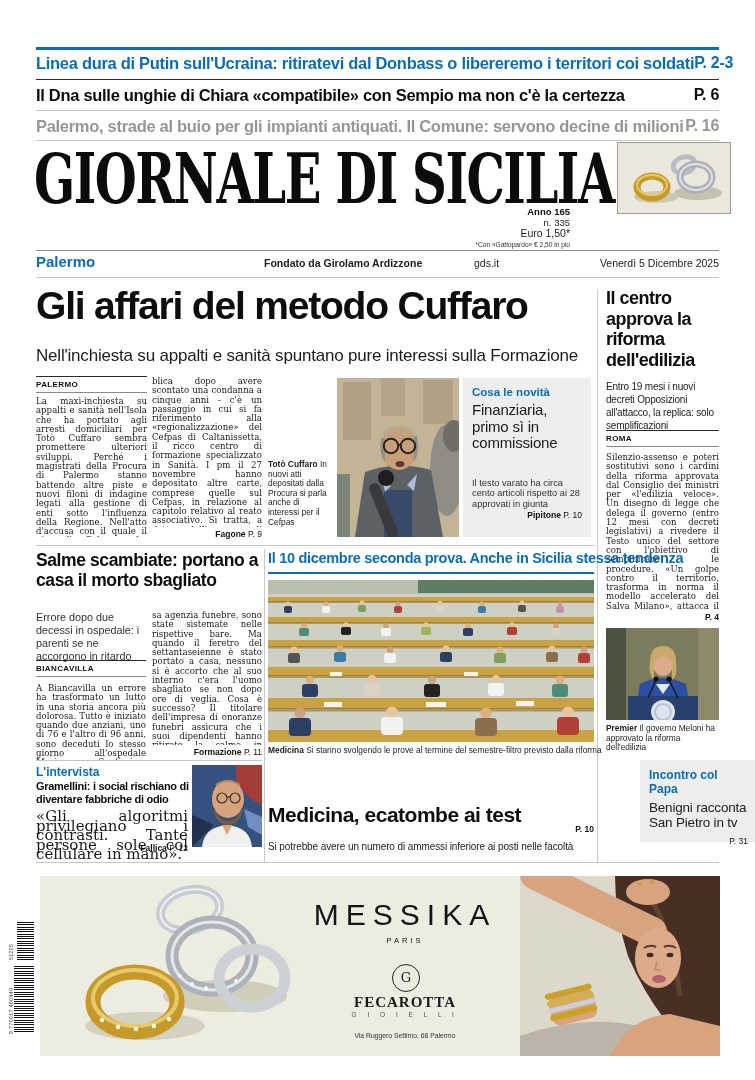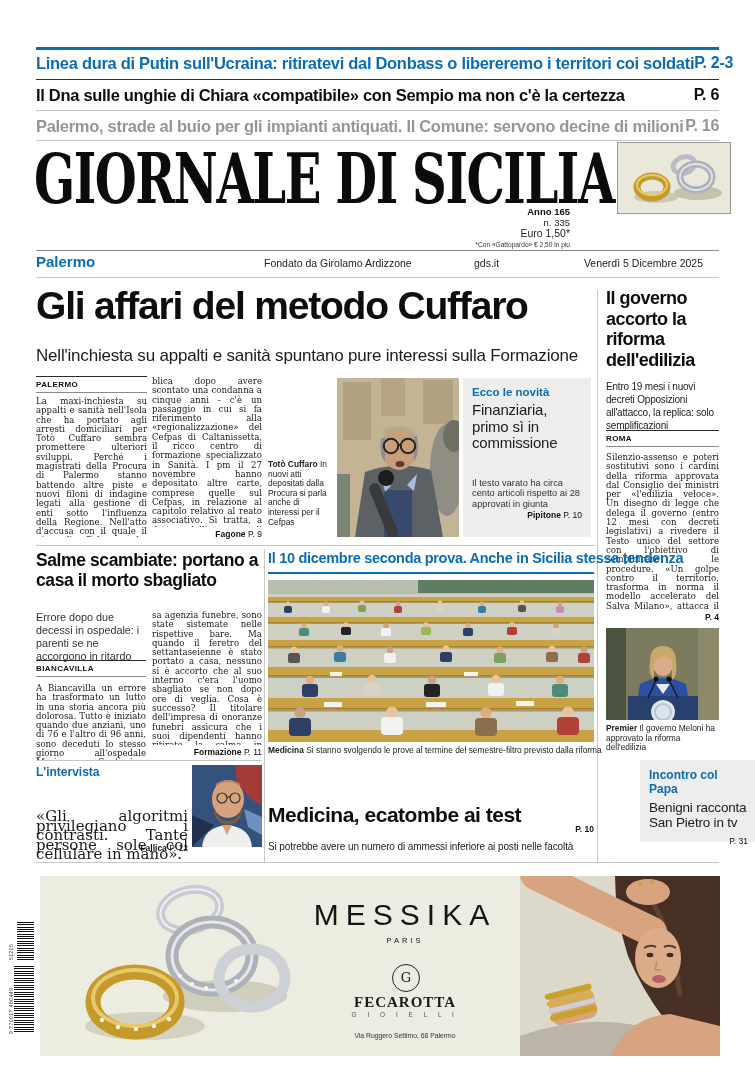--- a/index.html
+++ b/index.html
@@ -22,23 +22,23 @@
       transform:scale(0.73,1.06);transform-origin:left top;white-space:nowrap;}
   .thumb{position:absolute;left:617px;top:142px;width:112px;height:70px;border:1px solid #9a9a9a;}
   .anno{position:absolute;left:420px;top:206px;width:150px;text-align:right;line-height:11px;}
   .anno .b{font-weight:bold;font-size:9.5px;}
   .anno .n{font-size:9.5px;color:#222;}
   .anno .p{font-size:10.5px;color:#222;}
   .anno .note{font-size:6.6px;color:#333;}
 
   .dateline{position:absolute;left:36px;top:253px;width:683px;height:20px;font-size:10.5px;color:#222;}
   .dl-ed{position:absolute;left:0;top:0;font-size:15px;font-weight:bold;}
-  .dl-f{position:absolute;left:228px;top:4px;}
+  .dl-f{position:absolute;left:228px;top:4px;font-weight:bold;}
   .dl-s{position:absolute;left:438px;top:4px;}
-  .dl-d{position:absolute;right:16px;top:4px;margin-left:20px;}
+  .dl-d{position:absolute;right:0;top:4px;margin-left:20px;}
 
   
   .lead-h{position:absolute;left:36px;top:284px;width:600px;font-size:39px;font-weight:800;
           letter-spacing:-1.2px;white-space:nowrap;color:#0d0d0d;}
   .lead-sub{position:absolute;left:36px;top:346px;width:600px;font-size:17px;color:#1c1c1c;
             letter-spacing:-0.2px;white-space:nowrap;}
   .seclabel{font-size:8px;font-weight:bold;letter-spacing:0.4px;color:#111;
             border-top:1px solid #2a2a2a;border-bottom:1px solid #8a8a8a;padding:3px 0 3px 0;margin-bottom:4px;}
   .body-col{font-family:"DejaVu Serif","Liberation Serif",serif;font-size:8.6px;line-height:9.3px;
             text-align:justify;color:#1a1a1a;overflow:hidden;}
@@ -202,33 +202,33 @@
       <circle cx="54" cy="68" r="7.2" fill="none" stroke="#23241f" stroke-width="2"></circle>
       <circle cx="71" cy="68" r="7.2" fill="none" stroke="#23241f" stroke-width="2"></circle>
       <line x1="61" y1="67" x2="64" y2="67" stroke="#23241f" stroke-width="2"></line>
       <ellipse cx="63" cy="86" rx="4.5" ry="3" fill="#5a3a34"></ellipse>
       <rect x="40" y="104" width="11" height="58" rx="5" fill="#3a3a3c" transform="rotate(-22 45 130)"></rect>
       <circle cx="49" cy="100" r="8" fill="#1d1d1f"></circle>
     </svg>
   </div>
 
   <div class="graybox" style="left:463px;top:378px;width:128px;height:159px;">
-    <div class="box-kicker">Ecco le novità</div>
+    <div class="box-kicker">Cosa le novità</div>
     <div class="box-h">Finanziaria, primo sì in commissione</div>
     <div class="box-body" style="margin-top:26px;">Il testo varato ha circa cento articoli rispetto ai 28 approvati in giunta</div>
     <div class="box-byline">
       <span class="bn">Pipitone</span>
       <span>P. 10</span>
     </div>
   </div>
 
   <div class="vr" style="left:597px;top:290px;height:572px;"></div>
   <div class="vr" style="left:264px;top:549px;height:313px;"></div>
 
-  <div class="rail-h">Il governo accorto la riforma dell'edilizia</div>
+  <div class="rail-h">Il centro approva la riforma dell'edilizia</div>
   <div class="rail-sub">Entro 19 mesi i nuovi decreti Opposizioni all'attacco, la replica: solo semplificazioni</div>
   <div class="abs" style="left:606px;top:430px;width:113px;">
     <div class="seclabel">ROMA</div>
   </div>
   <div class="abs body-col" style="left:606px;top:453px;width:113px;height:158px;">Silenzio-assenso e poteri sostitutivi sono i cardini della riforma approvata dal Consiglio dei ministri per «l'edilizia veloce». Un disegno di legge che delega il governo (entro 12 mesi con decreti legislativi) a rivedere il Testo unico del settore con l'obiettivo di semplificare le procedure. «Un golpe contro il territorio, trasforma in norma il modello accelerato del Salva Milano», attacca il leader dei Verdi Bonelli. «Nessuna sanatoria di abusi passati, ma solo regole chiare», la replica di Salvini attraverso una nota del ministero, che sottolinea la necessità di «evitare che possano nascere contenziosi sulle ambiguità delle norme».</div>
   <div class="rail-p4">P. 4</div>
 
   <div class="photo-frame" style="left:606px;top:628px;width:113px;height:92px;">
     <svg width="113" height="92" viewBox="0 0 113 92">
       <rect width="113" height="92" fill="#7c7b5e"></rect>
@@ -269,20 +269,21 @@
   <div class="abs" style="left:152px;top:611px;width:110px;height:149px;">
     <div class="body-col" style="height:134px;">sa agenzia funebre, sono state sistemate nelle rispettive bare. Ma quando il feretro del settantaseienne è stato portato a casa, nessuno si è accorto che al suo interno c'era l'uomo sbagliato se non dopo ore di veglia. Cosa è successo? Il titolare dell'impresa di onoranze funebri assicura che i suoi dipendenti hanno ritirato la salma in ospedale su indicazione dei familiari. L'Asp di Catania spiega di non avere responsabilità.</div>
     <div class="byline">
       <span class="bn">Formazione</span>
       <span>P. 11</span>
     </div>
   </div>
 
   <div class="rule" style="left:36px;top:760px;width:226px;"></div>
   <div class="int-kicker">L'intervista</div>
+  <div class="int-h">Gramellini: i social rischiano di diventare fabbriche di odio</div>
   <div class="int-body">«Gli algoritmi privilegiano i contrasti. Tante persone sole col cellulare in mano».</div>
   <div class="int-byline">
     <span class="bn">Fallica</span>
     <span>P. 12</span>
   </div>
   <div class="photo-frame" style="left:192px;top:765px;width:70px;height:82px;">
     <svg width="70" height="82" viewBox="0 0 70 82">
       <rect width="70" height="82" fill="#35527e"></rect>
       <path d="M44 0 L70 0 L70 40 Q54 34 44 14 Z" fill="#a33b36"></path>
       <path d="M0 50 L22 60 L0 82 Z" fill="#22304f"></path>

